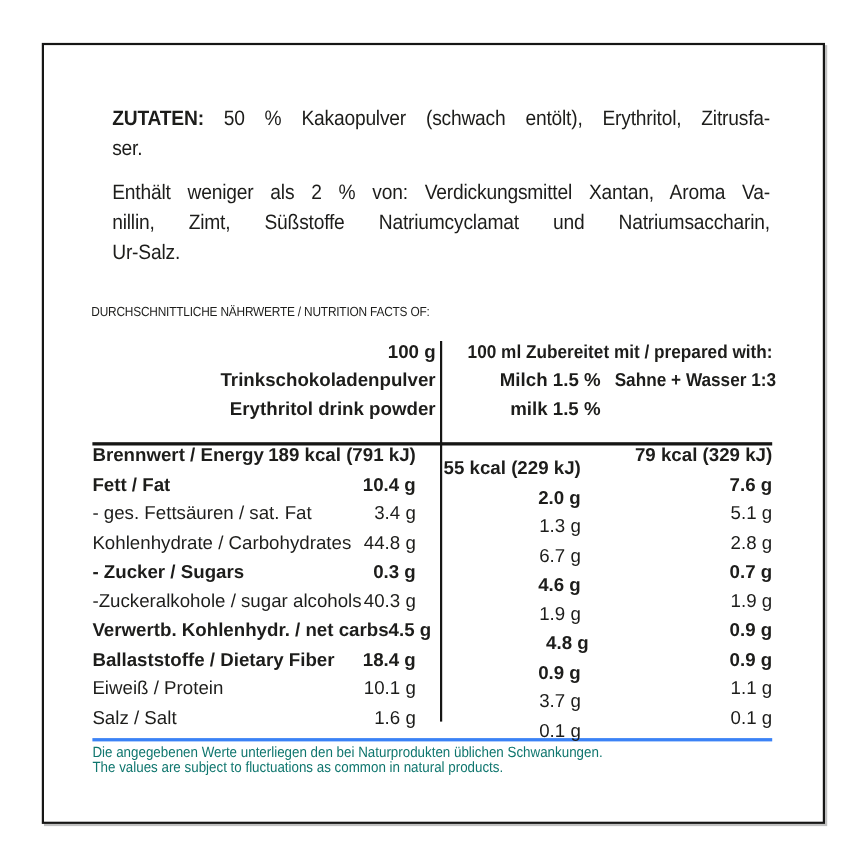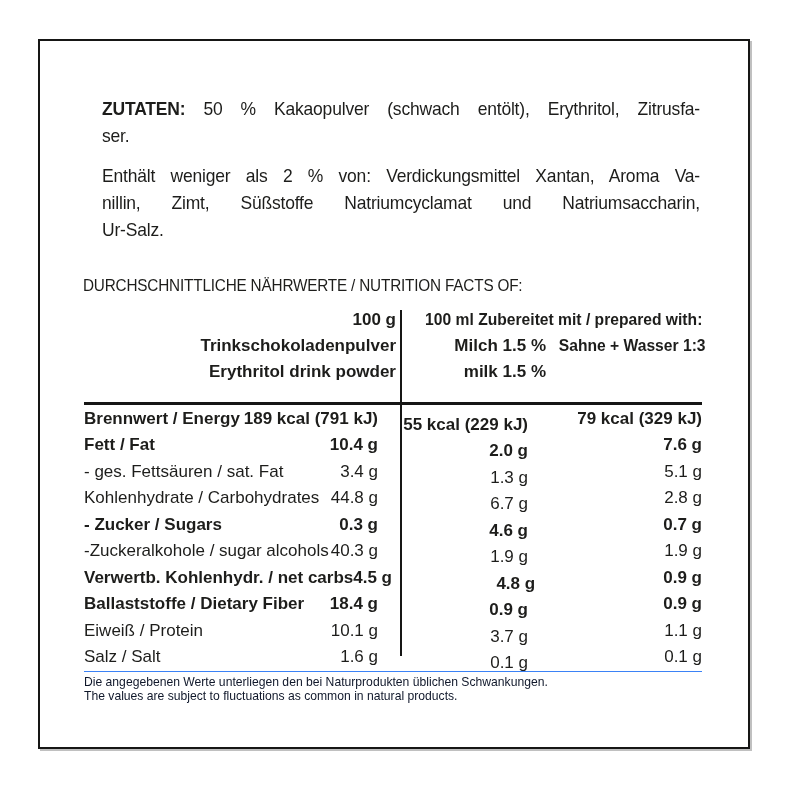--- a/index.html
+++ b/index.html
@@ -18,48 +18,48 @@
     font-size:19px;line-height:27px;letter-spacing:-0.2px;
     transform:scaleX(0.92);transform-origin:0 0;
   }
   .para{margin:0;}
   .p2{margin-top:13px;}
   .line{min-height:27px;}
   .just{text-align:justify;text-align-last:justify;}
   .zlab{font-weight:bold;}
   
   .nf-title{
-    position:absolute;left:43px;top:235px;font-size:17px;letter-spacing:-0.2px;
+    position:absolute;left:43px;top:235px;font-size:12px;letter-spacing:-0.2px;
     white-space:nowrap;
   }
   .sqz-l{display:inline-block;transform:scaleX(0.90);transform-origin:0 50%;}
   .sqz-r{display:inline-block;transform:scaleX(0.92);transform-origin:100% 50%;}
   .nf-table{
     position:absolute;left:44px;top:266px;width:618px;font-size:17px;
   }
   .vdiv{
     position:absolute;left:316px;top:3px;width:2px;height:346px;background:#161615;
   }
   .nf-head{border-bottom:3px solid #161615;padding-bottom:17px;font-weight:bold;}
   .hrow{display:flex;line-height:26px;}
   .c1{width:312px;}
   .cR{flex:1;}
   .c2{width:150px;}
   .c3{width:156px;}
   .r{text-align:right;white-space:nowrap;}
   .nf-body{}
-  .trow{display:flex;height:26.5px;align-items:center;line-height:1;}
+  .trow{display:flex;height:26.5px;line-height:1;}
   .trow .lab{white-space:nowrap;}
   .trow .v1{flex:1;text-align:right;white-space:nowrap;}
   .trow .v2{width:150px;text-align:right;white-space:nowrap;margin-top:12px;}
   .trow .v3{width:156px;text-align:right;white-space:nowrap;padding-left:18px;}
   .b{font-weight:bold;}
   .nf-foot{
-    border-top:1px solid #3b82f6;margin-top:1px;padding-top:3px;
-    color:#0f172a;font-size:13.5px;line-height:14px;
+    border-top:3px solid #3b82f6;margin-top:1px;padding-top:3px;
+    color:#0f766e;font-size:13.5px;line-height:14px;
   }
   .nf-foot-inner{transform:scaleX(0.90);transform-origin:0 0;white-space:nowrap;}
 </style>
 </head>
 <body>
 
 <div class="label-box">
 
   <div class="ingredients">
     <div class="para p1">

